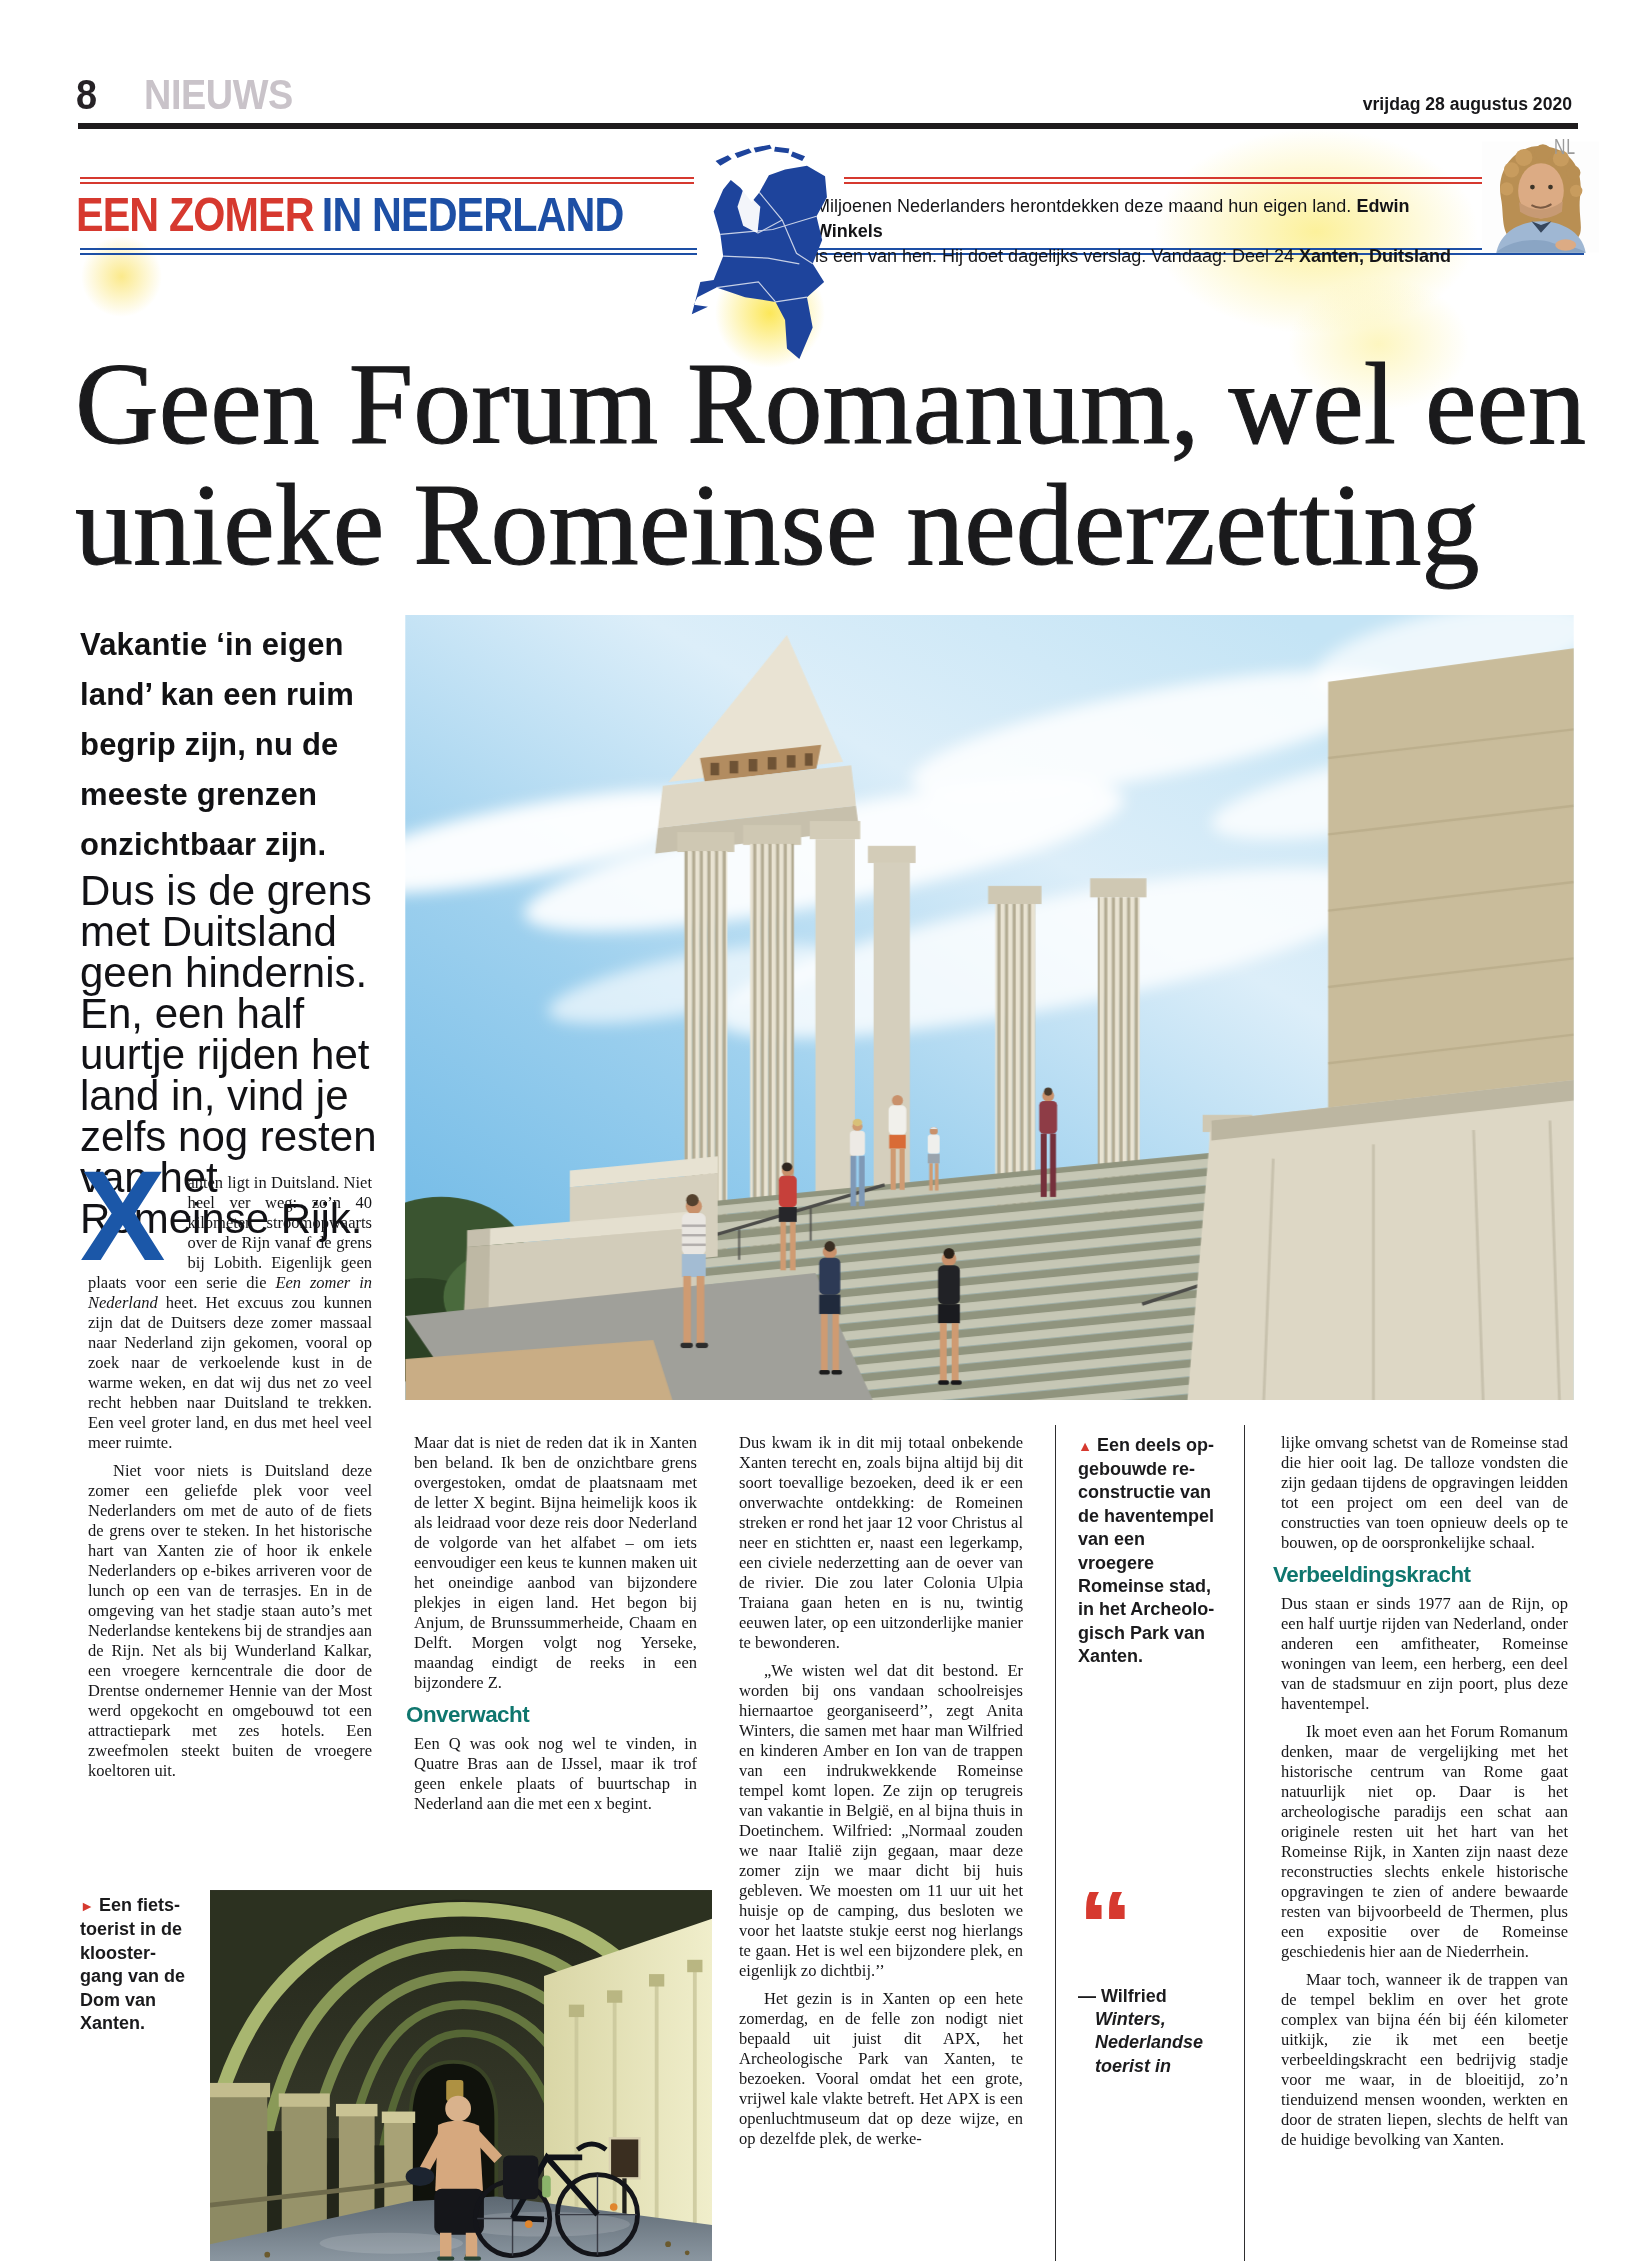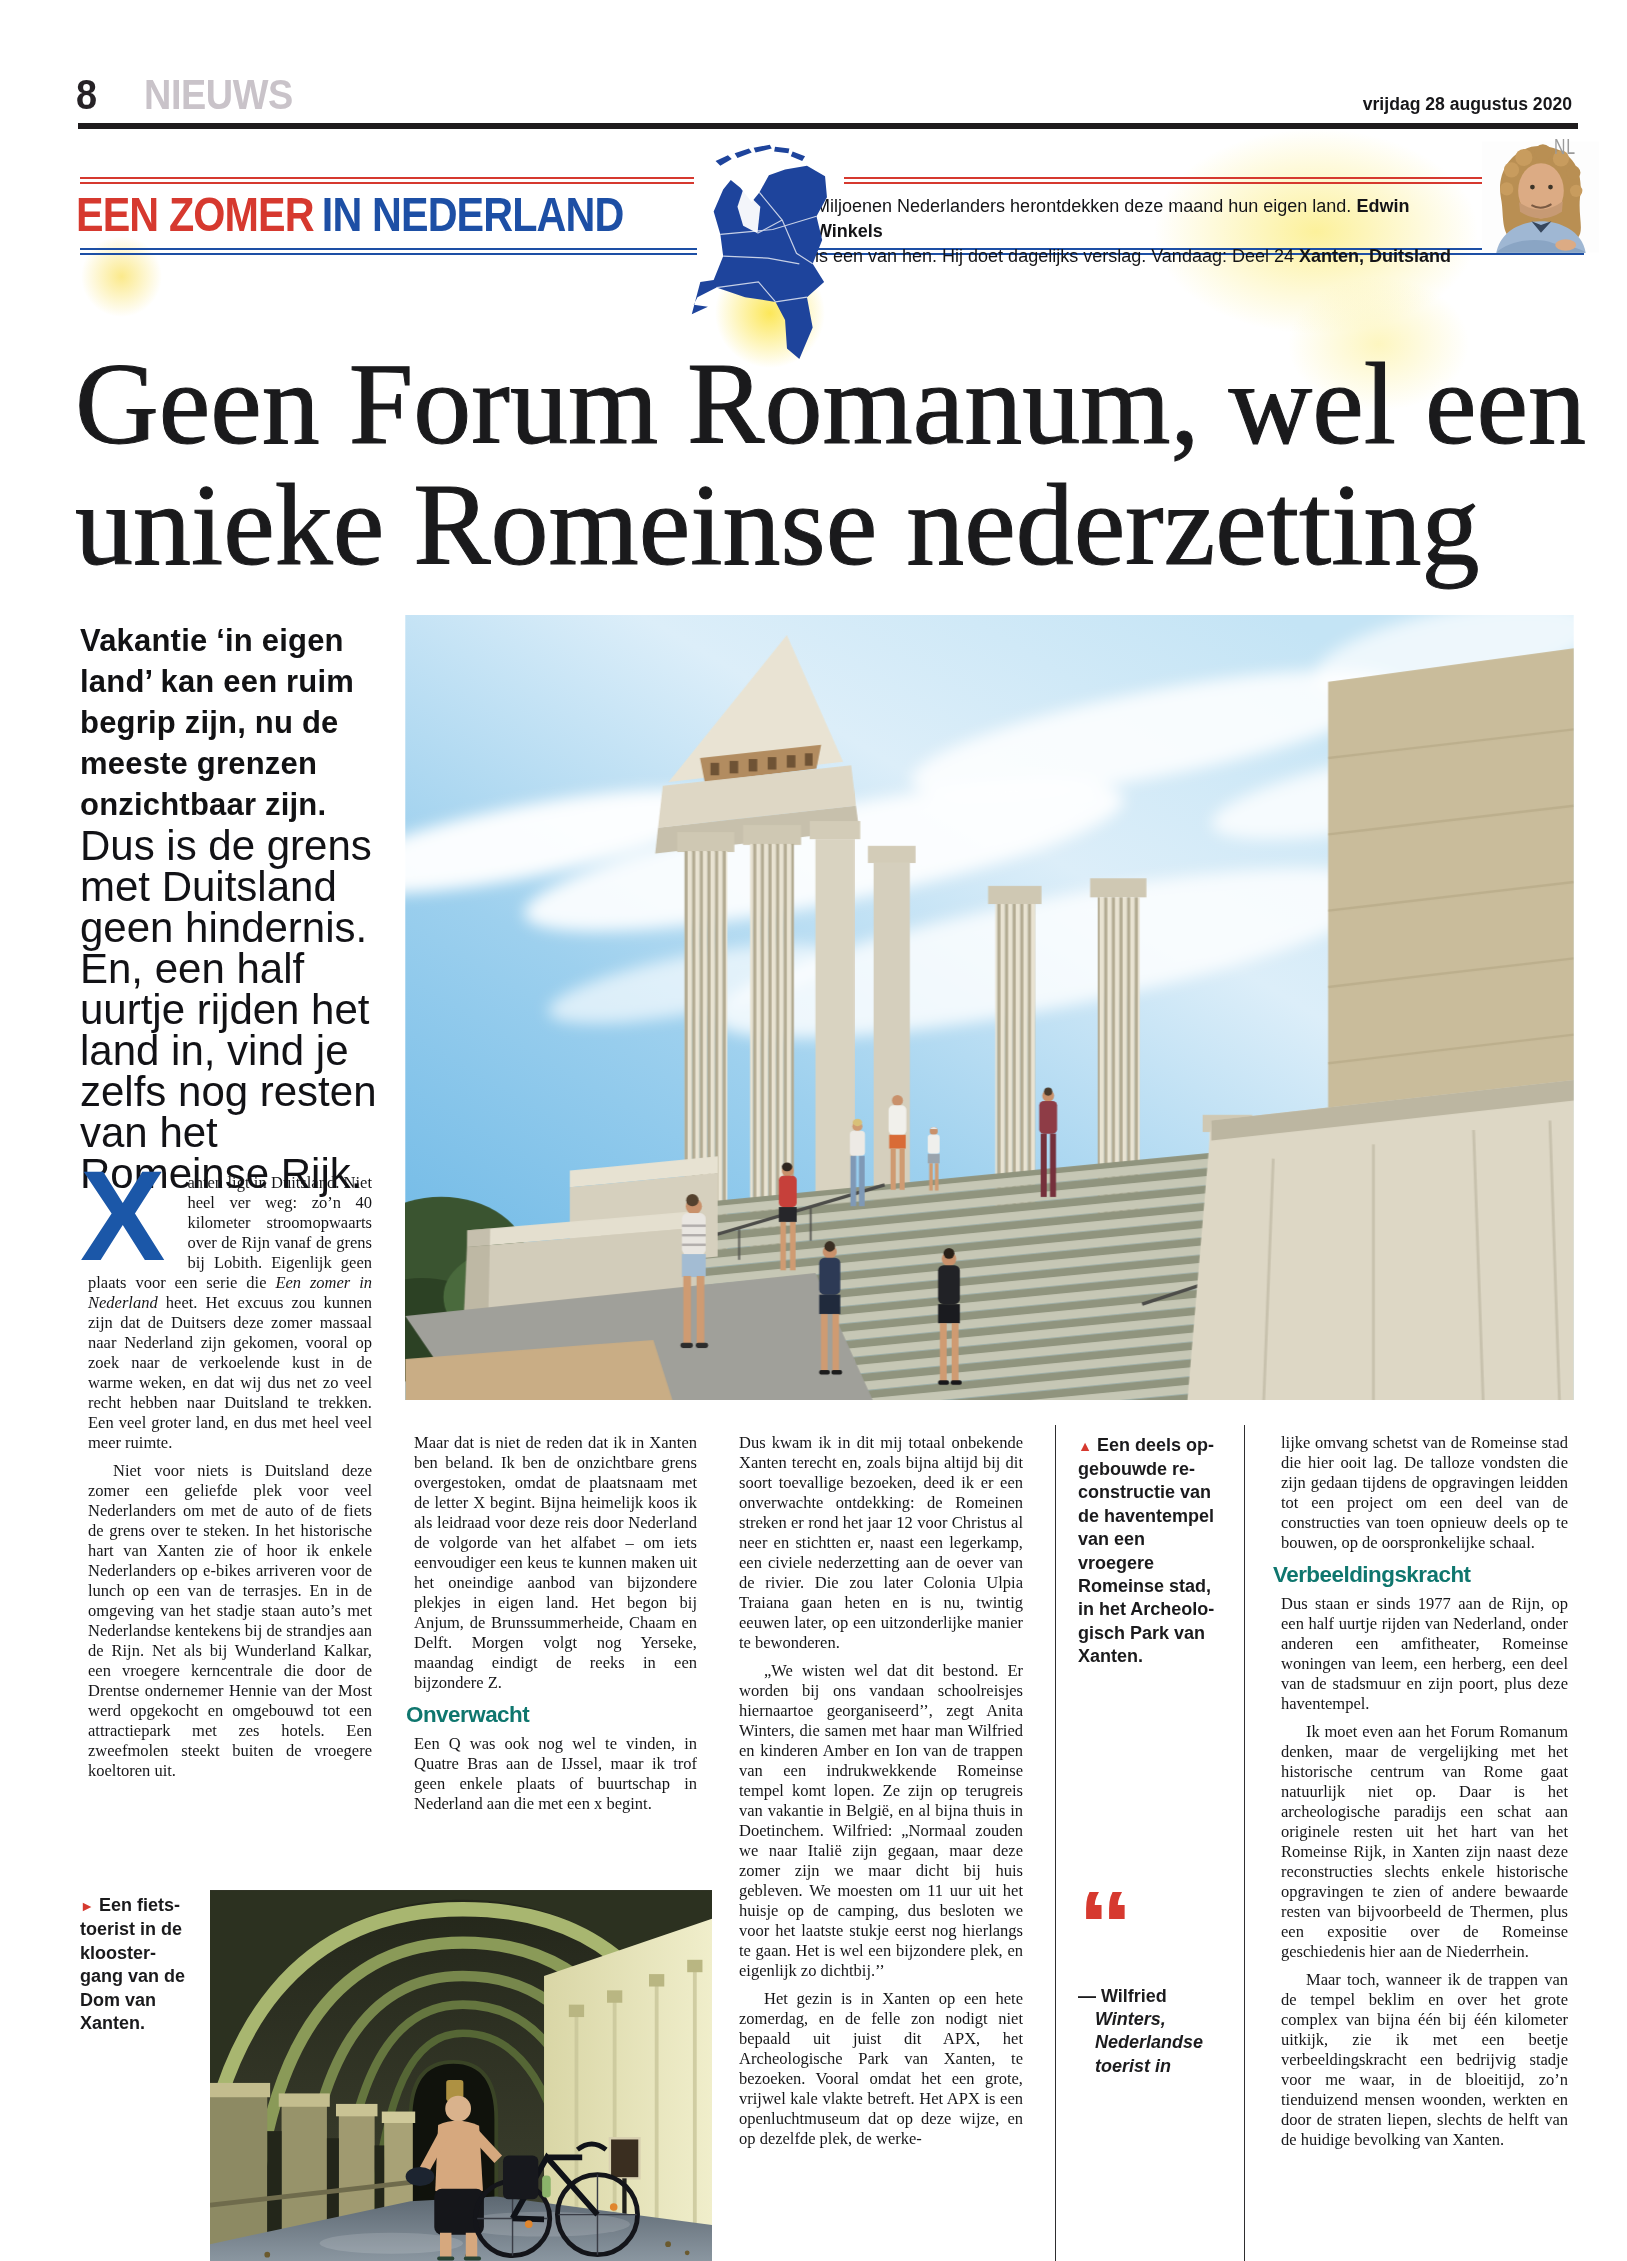--- a/index.html
+++ b/index.html
@@ -19,21 +19,21 @@
   .banner-title .red{color:#d6392f;}
   .banner-title .blue{color:#1d4fa5;margin-left:9.5px;}
   .banner-text{left:815px;top:194px;width:649px;font:400 18px/25px "Liberation Sans",sans-serif;color:#141417;}
   .banner-text .bd{font-weight:700;}
   .nl{left:1554px;top:136px;font:400 22px/1 "Liberation Sans",sans-serif;color:#9b9b9b;transform:scaleX(.72);transform-origin:left top;letter-spacing:1px;}
   
   .headline{left:75px;top:344px;width:1507px;font:400 116px/121px "Liberation Serif",serif;color:#1a1a1c;letter-spacing:0px;-webkit-text-stroke:1px #1a1a1c;white-space:nowrap;}
   
   .intro{left:80px;top:620px;width:302px;}
   .intro p{margin:0;font-family:"Liberation Sans",sans-serif;}
-  .intro .b{font-weight:800;font-size:31px;line-height:41px;letter-spacing:0.2px;color:#121214;}
+  .intro .b{font-weight:800;font-size:31px;line-height:50px;letter-spacing:0.2px;color:#121214;}
   .intro .l{font-weight:400;font-size:42px;line-height:41px;color:#121216;}
   
   .bodycol p{margin:8px;font:400 16.5px/20px "Liberation Serif",serif;color:#161618;text-align:justify;}
   .bodycol p.p{text-indent:25px;}
   .bodycol p.sub{font:800 22.4px/22.4px "Liberation Sans",sans-serif;color:#0f766e;text-align:left;margin:10.5px 0 5.7px;letter-spacing:-0.5px;text-indent:0;}
   .it{font-style:italic;}
   .bd{font-weight:700;}
   .dropcap{float:left;width:95px;height:96px;font:900 128px/94px "Liberation Sans",sans-serif;color:#1b57a8;margin:3.8px 12.4px 0 0;}
   .col1{left:80px;top:1165px;width:300px;}
   .col2{left:406px;top:1425px;width:299px;}

